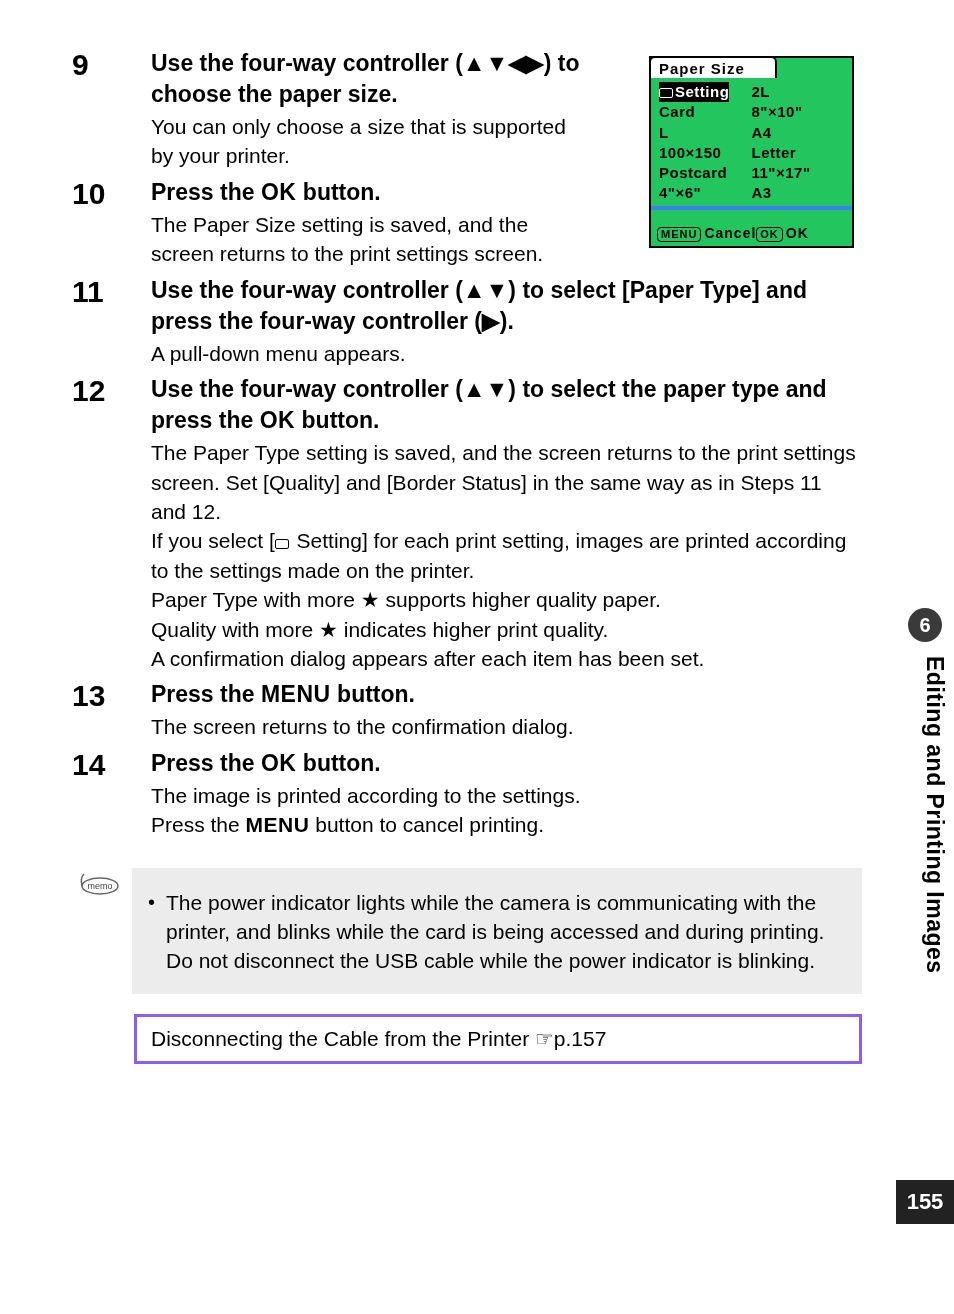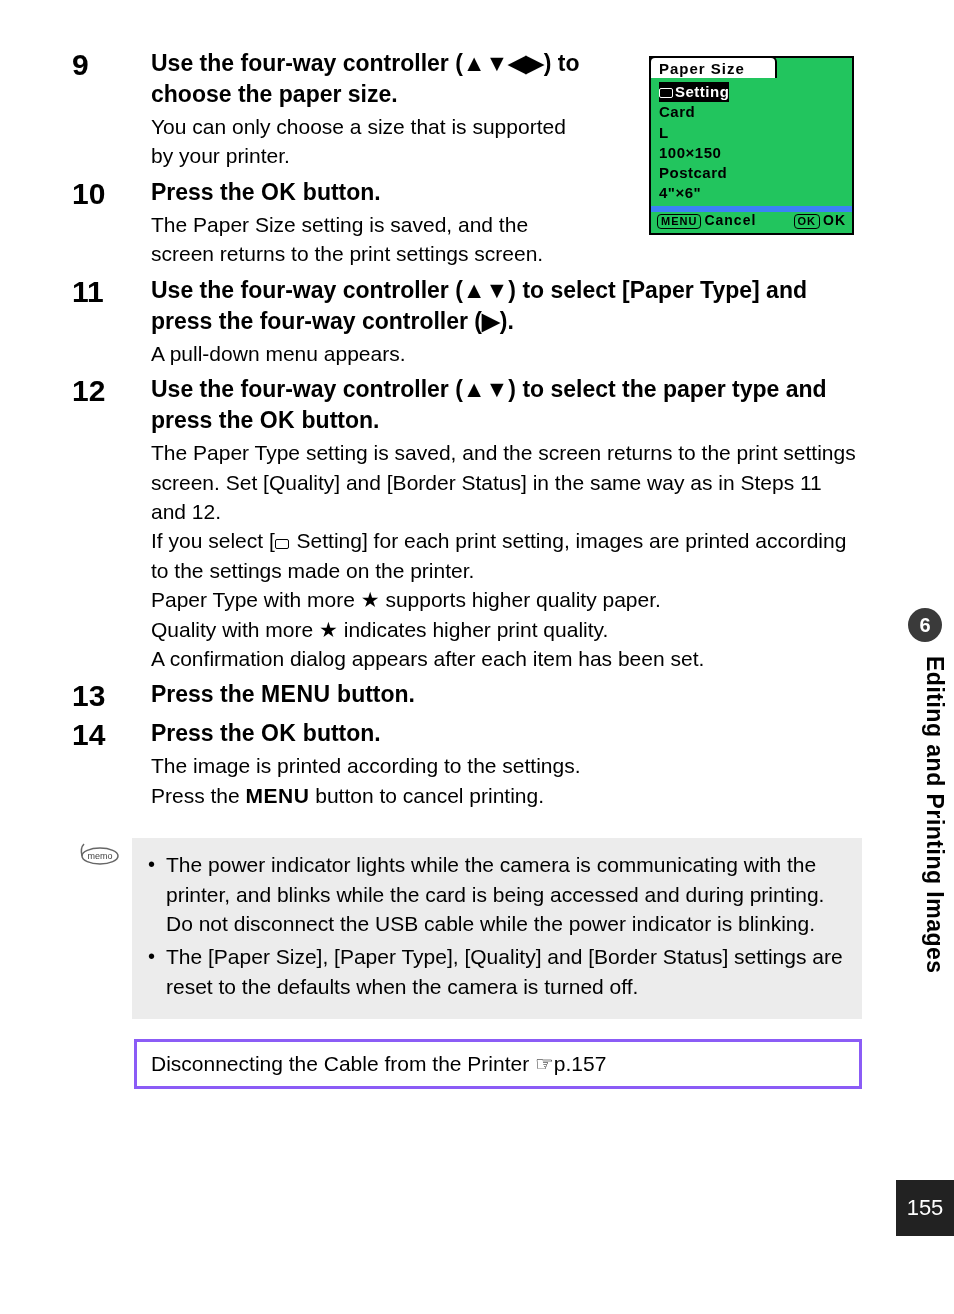--- a/index.html
+++ b/index.html
@@ -17,57 +17,65 @@
   .ok-text { font-weight: bold; letter-spacing: 0.5px; }
   .menu-text { font-weight: bold; letter-spacing: 0.5px; }
   .star { font-family: Arial; }
 
   
   .lcd { position: absolute; right: 100px; top: 56px; width: 205px; border: 2px solid #000; font-family: Arial, sans-serif; background: #22c55e; }
   .lcd-tab { display: inline-block; border: 2px solid #000; border-bottom: none; border-top-left-radius: 6px; border-top-right-radius: 6px; padding: 2px 30px 1px 8px; font-size: 15px; font-weight: bold; letter-spacing: 1px; position: relative; top: -2px; left: -2px; background: #fff; }
   .lcd-grid { display: flex; padding: 2px 8px 2px 8px; font-size: 15px; font-weight: bold; letter-spacing: 0.5px; line-height: 1.35; }
   .lcd-col { flex: 1; }
   .lcd-row-sel { background: #000; color: #fff; padding: 0 0; display: inline-block; }
-  .lcd-footer { display: flex; justify-content: space-between; border-top: 6px solid #3b82f6; padding: 0 6px 4px 6px; font-size: 14px; font-weight: bold; letter-spacing: 1px; }
+  .lcd-footer { display: flex; border-top: 4px solid #3b82f6; padding: 15px 6px 4px 6px; font-size: 14px; font-weight: bold; letter-spacing: 1px; }
   .lcd-btn-box { border: 1.5px solid #000; border-radius: 4px; padding: 0 3px; font-size: 11px; display: inline-block; margin-right: 3px; line-height: 1.2; }
   .printer-icon { display: inline-block; width: 14px; height: 10px; border: 1.5px solid currentColor; border-radius: 2px; position: relative; top: 1px; margin-right: 2px; }
 
   
   .memo-wrap { display: flex; margin-top: 28px; margin-left: 6px; }
   .memo-icon { width: 54px; flex-shrink: 0; }
   .memo-icon svg { width: 44px; height: 28px; }
-  .memo-box { background: #ececec; padding: 12px 14px 14px 14px; font-size: 21px; line-height: 1.4; flex: 1; }
+  .memo-box { background: #ececec; padding: 20px 14px 14px 14px; font-size: 21px; line-height: 1.4; flex: 1; }
   .memo-box ul { list-style: none; }
   .memo-box li { position: relative; padding-left: 20px; margin-bottom: 4px; }
   .memo-box li::before { content: "•"; position: absolute; left: 2px; font-size: 20px; }
 
   
   .ref-box { border: 3px solid #8b5cf6; padding: 10px 14px; margin-top: 20px; margin-left: 62px; font-size: 21px; }
 
   
   .side-tab { position: absolute; right: 0; top: 0; width: 58px; height: 1314px; background: #fff; }
-  .tab-dark { position: absolute; right: 0; top: 1180px; width: 58px; height: 56px; background: #222; color: #fff; font-size: 22px; font-weight: normal; display: flex; align-items: center; justify-content: center; }
+  .tab-dark { position: absolute; right: 0; top: 1180px; width: 58px; height: 44px; background: #222; color: #fff; font-size: 22px; font-weight: bold; display: flex; align-items: center; justify-content: center; }
   .tab-num-circle { position: absolute; right: 12px; top: 608px; width: 34px; height: 34px; border-radius: 50%; background: #3a3a3a; color: #fff; font-size: 20px; font-weight: bold; display: flex; align-items: center; justify-content: center; }
   .tab-label { position: absolute; right: 6px; top: 656px; writing-mode: vertical-rl; font-size: 23px; font-weight: bold; letter-spacing: 0.5px; }
 </style>
 </head>
 <body>
 
 <div class="page">
 
   <div class="lcd">
     <div class="lcd-tab">Paper Size</div>
     <div class="lcd-grid">
       <div class="lcd-col">
         <div><span class="lcd-row-sel"><span class="printer-icon"></span><span>Setting</span></span></div>
         <div>Card</div>
         <div>L</div>
         <div>100×150</div>
         <div>Postcard</div>
         <div>4"×6"</div>
+      </div>
+      <div class="lcd-col">
+        <div>2L</div>
+        <div>8"×10"</div>
+        <div>A4</div>
+        <div>Letter</div>
+        <div>11"×17"</div>
+        <div>A3</div>
       </div>
     </div>
     <div class="lcd-footer">
       <span><span class="lcd-btn-box">MENU</span><span>Cancel</span></span>
       <span><span class="lcd-btn-box">OK</span><span>OK</span></span>
     </div>
   </div>
 
   <div class="content">
 
@@ -116,20 +124,21 @@
         </div>
       </div>
     </div>
 
     <div class="step">
       <div class="step-num">13</div>
       <div class="step-body">
         <div class="step-title">
           <span>Press the </span><span class="menu-text">MENU</span><span> button.</span>
         </div>
+        <div class="step-desc">The screen returns to the confirmation dialog.</div>
       </div>
     </div>
 
     <div class="step">
       <div class="step-num">14</div>
       <div class="step-body">
         <div class="step-title">
           <span>Press the </span><span class="ok-text">OK</span><span> button.</span>
         </div>
         <div class="step-desc">
@@ -143,21 +152,20 @@
       <div class="memo-icon">
         <svg viewBox="0 0 44 28">
           <ellipse cx="22" cy="18" rx="18" ry="8" fill="none" stroke="#666" stroke-width="1.5"></ellipse>
           <path d="M4 18 Q 2 10 6 6" fill="none" stroke="#666" stroke-width="1.5"></path>
           <text x="22" y="21" font-size="9" text-anchor="middle" fill="#444" font-family="Arial">memo</text>
         </svg>
       </div>
       <div class="memo-box">
         <ul>
           <li>The power indicator lights while the camera is communicating with the printer, and blinks while the card is being accessed and during printing. Do not disconnect the USB cable while the power indicator is blinking.</li>
-          <li>The [Paper Size], [Paper Type], [Quality] and [Border Status] settings are reset to the defaults when the camera is turned off.</li>
         </ul>
       </div>
     </div>
 
     <div class="ref-box">
       <span>Disconnecting the Cable from the Printer ☞p.157</span>
     </div>
 
   </div>
 

